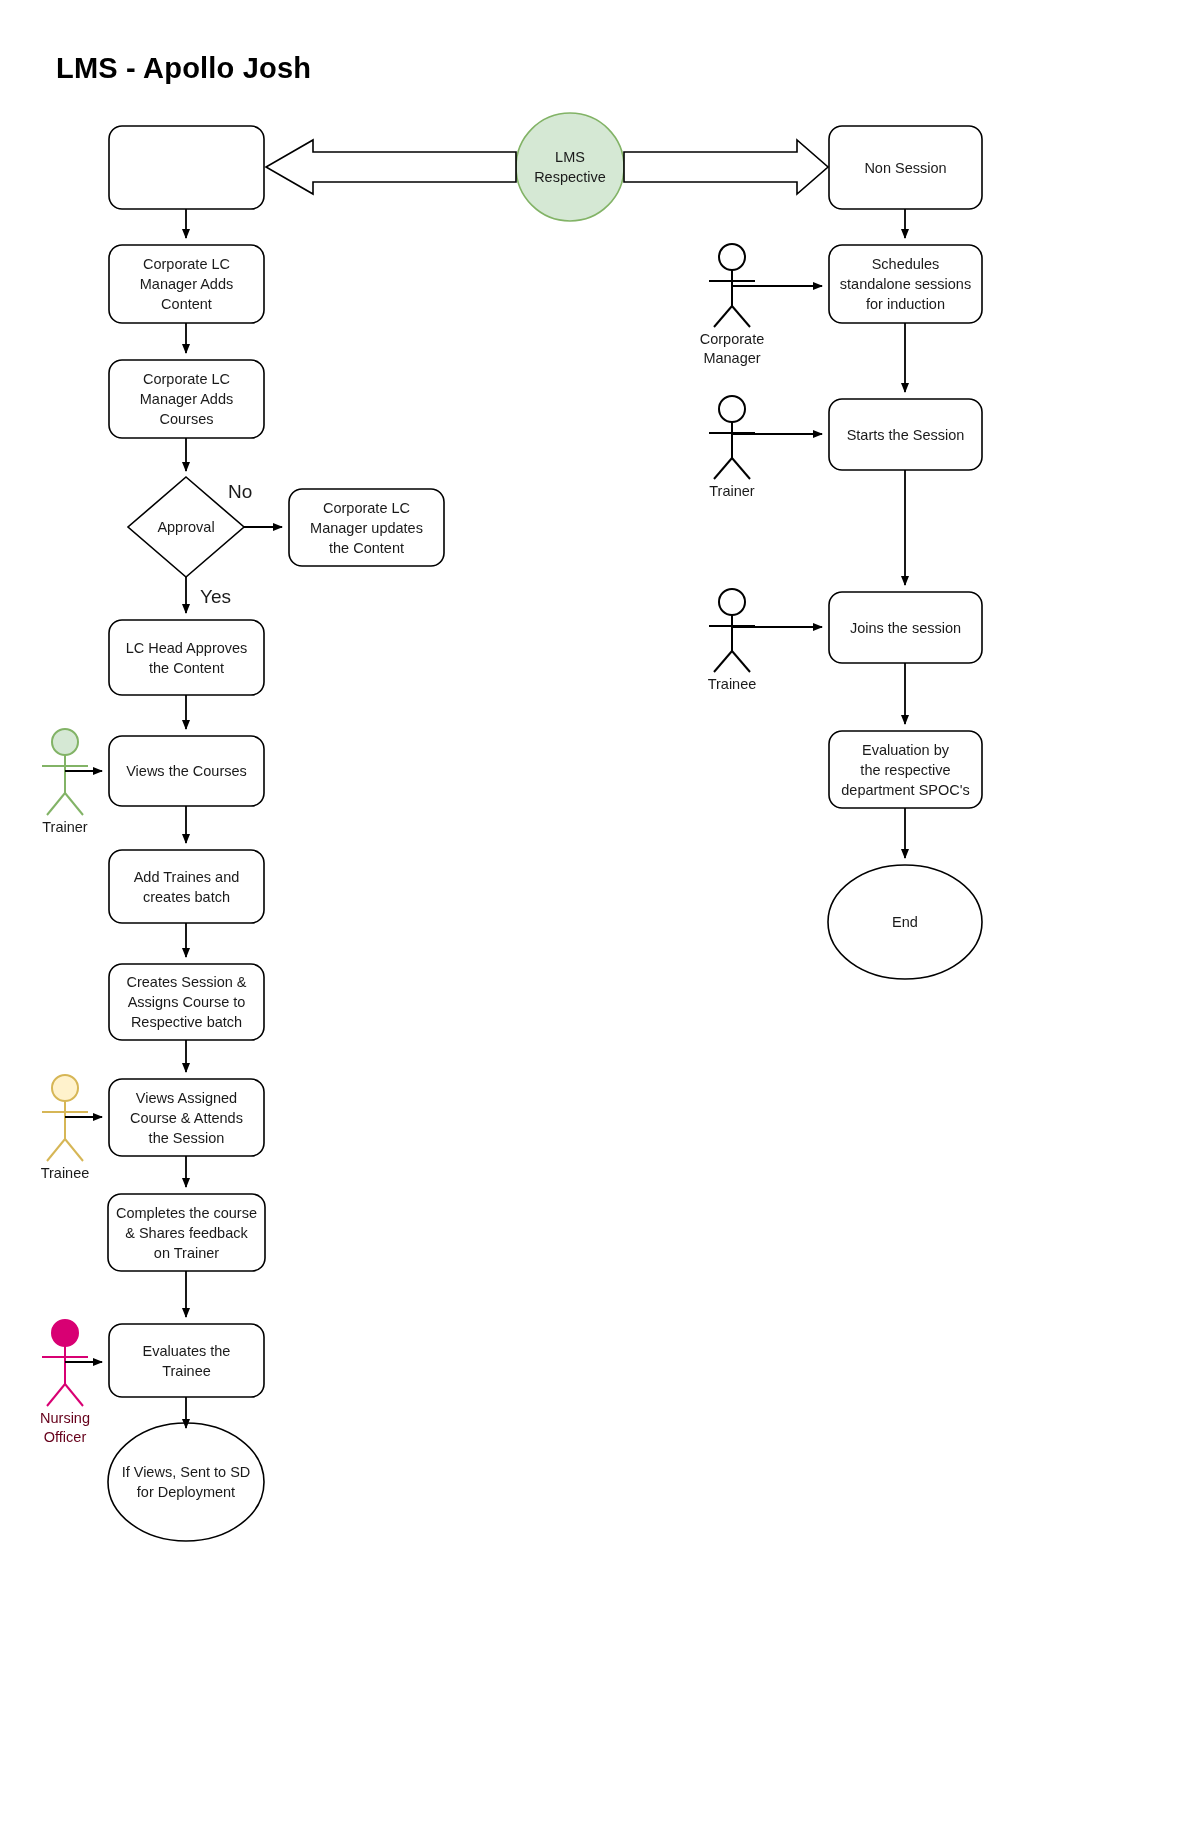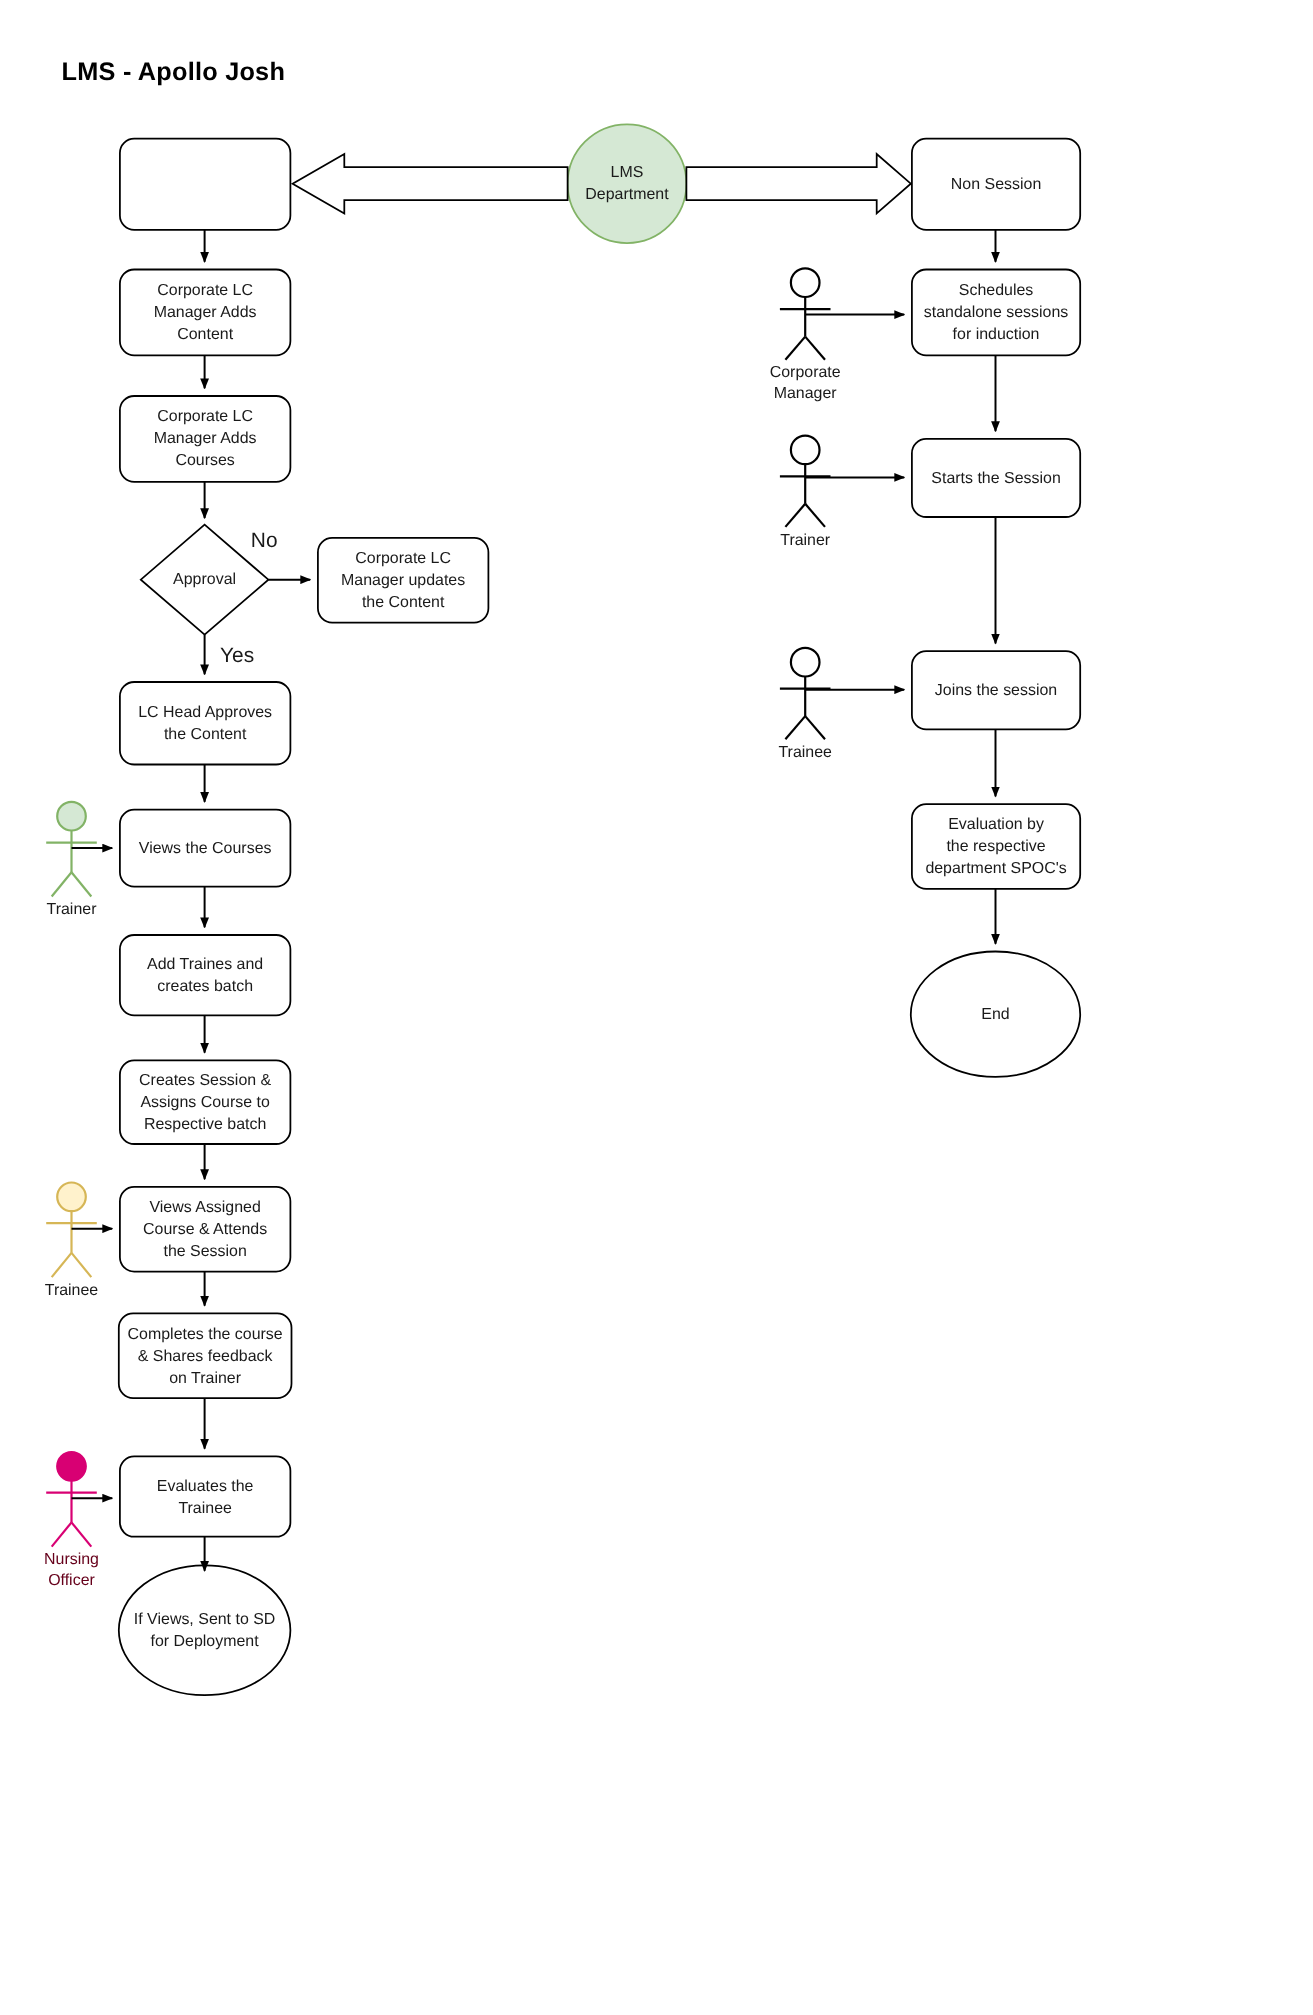--- a/index.html
+++ b/index.html
@@ -22,21 +22,21 @@
     position: absolute;
     left: 0;
     top: 0;
     width: 1194px;
     height: 1832px;
   }
   .page-title {
     position: absolute;
     left: 56px;
     top: 52px;
-    font-size: 23px;
+    font-size: 29px;
     font-weight: bold;
     letter-spacing: 0.2px;
     color: #000000;
     white-space: nowrap;
   }
   .node-label {
     position: absolute;
     display: flex;
     align-items: center;
     justify-content: center;
@@ -171,21 +171,21 @@
       <circle cx="732" cy="602" r="13" fill="#ffffff" stroke="#000000" stroke-width="2"></circle>
       <line x1="732" y1="615" x2="732" y2="651" stroke="#000000" stroke-width="2"></line>
       <line x1="709" y1="626" x2="755" y2="626" stroke="#000000" stroke-width="2"></line>
       <line x1="732" y1="651" x2="714" y2="672" stroke="#000000" stroke-width="2"></line>
       <line x1="732" y1="651" x2="750" y2="672" stroke="#000000" stroke-width="2"></line>
     </g>
     <line x1="732" y1="627" x2="822" y2="627" stroke="#000000" stroke-width="1.8" marker-end="url(#arrowhead)"></line>
   </svg>
 
   <div class="node-label" style="left:516px; top:113px; width:108px; height:108px;">LMS
-Department</div>
+Respective</div>
   <div class="node-label" style="left:829px; top:126px; width:153px; height:83px;">Non Session</div>
 
   <div class="node-label" style="left:109px; top:245px; width:155px; height:78px;">Corporate LC
 Manager Adds
 Content</div>
   <div class="node-label" style="left:109px; top:360px; width:155px; height:78px;">Corporate LC
 Manager Adds
 Courses</div>
   <div class="node-label" style="left:128px; top:497px; width:116px; height:60px;">Approval</div>
   <div class="node-label" style="left:289px; top:489px; width:155px; height:77px;">Corporate LC

